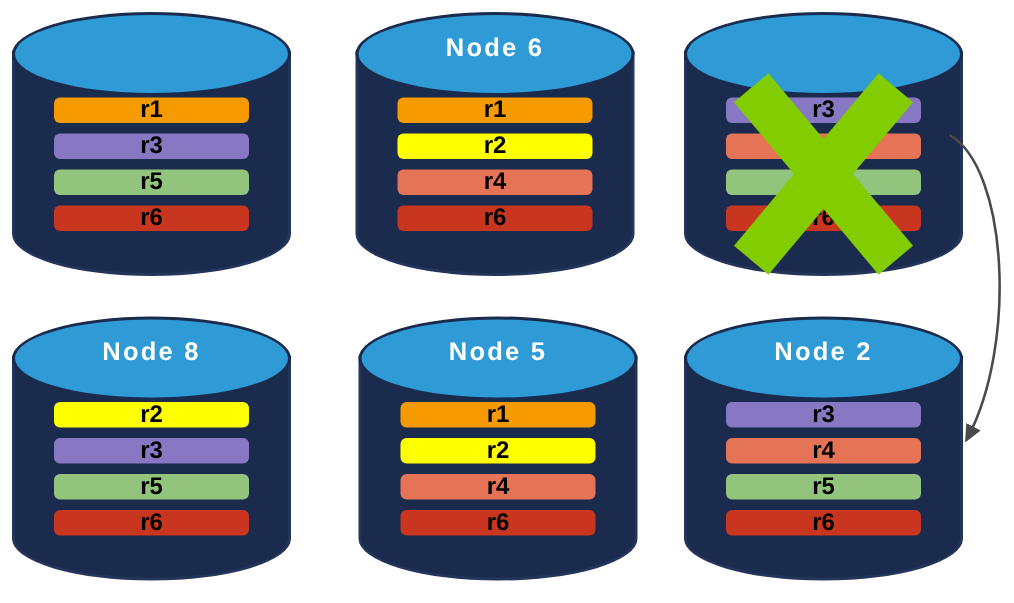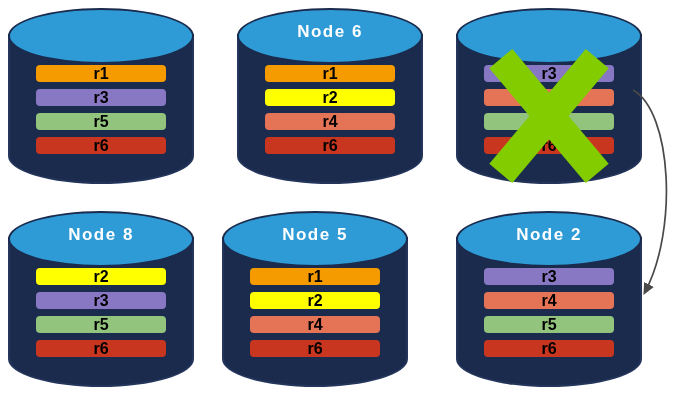--- a/index.html
+++ b/index.html
@@ -162,21 +162,21 @@
     <div class="cyl-top"></div>
     <div class="node-label">Node 8</div>
     <div class="records">
       <div class="record" style="background: rgb(255, 255, 0);">r2</div>
       <div class="record" style="background: rgb(136, 120, 195);">r3</div>
       <div class="record" style="background: rgb(146, 196, 125);">r5</div>
       <div class="record" style="background: rgb(201, 54, 31);">r6</div>
     </div>
   </div>
 
-  <div class="node" style="left:222px; top:211px;">
+  <div class="node" style="left:239px; top:211px;">
     <div class="cyl-body"></div>
     <div class="cyl-top"></div>
     <div class="node-label">Node 5</div>
     <div class="records">
       <div class="record" style="background: rgb(245, 155, 0);">r1</div>
       <div class="record" style="background: rgb(255, 255, 0);">r2</div>
       <div class="record" style="background: rgb(229, 115, 86);">r4</div>
       <div class="record" style="background: rgb(201, 54, 31);">r6</div>
     </div>
   </div>

